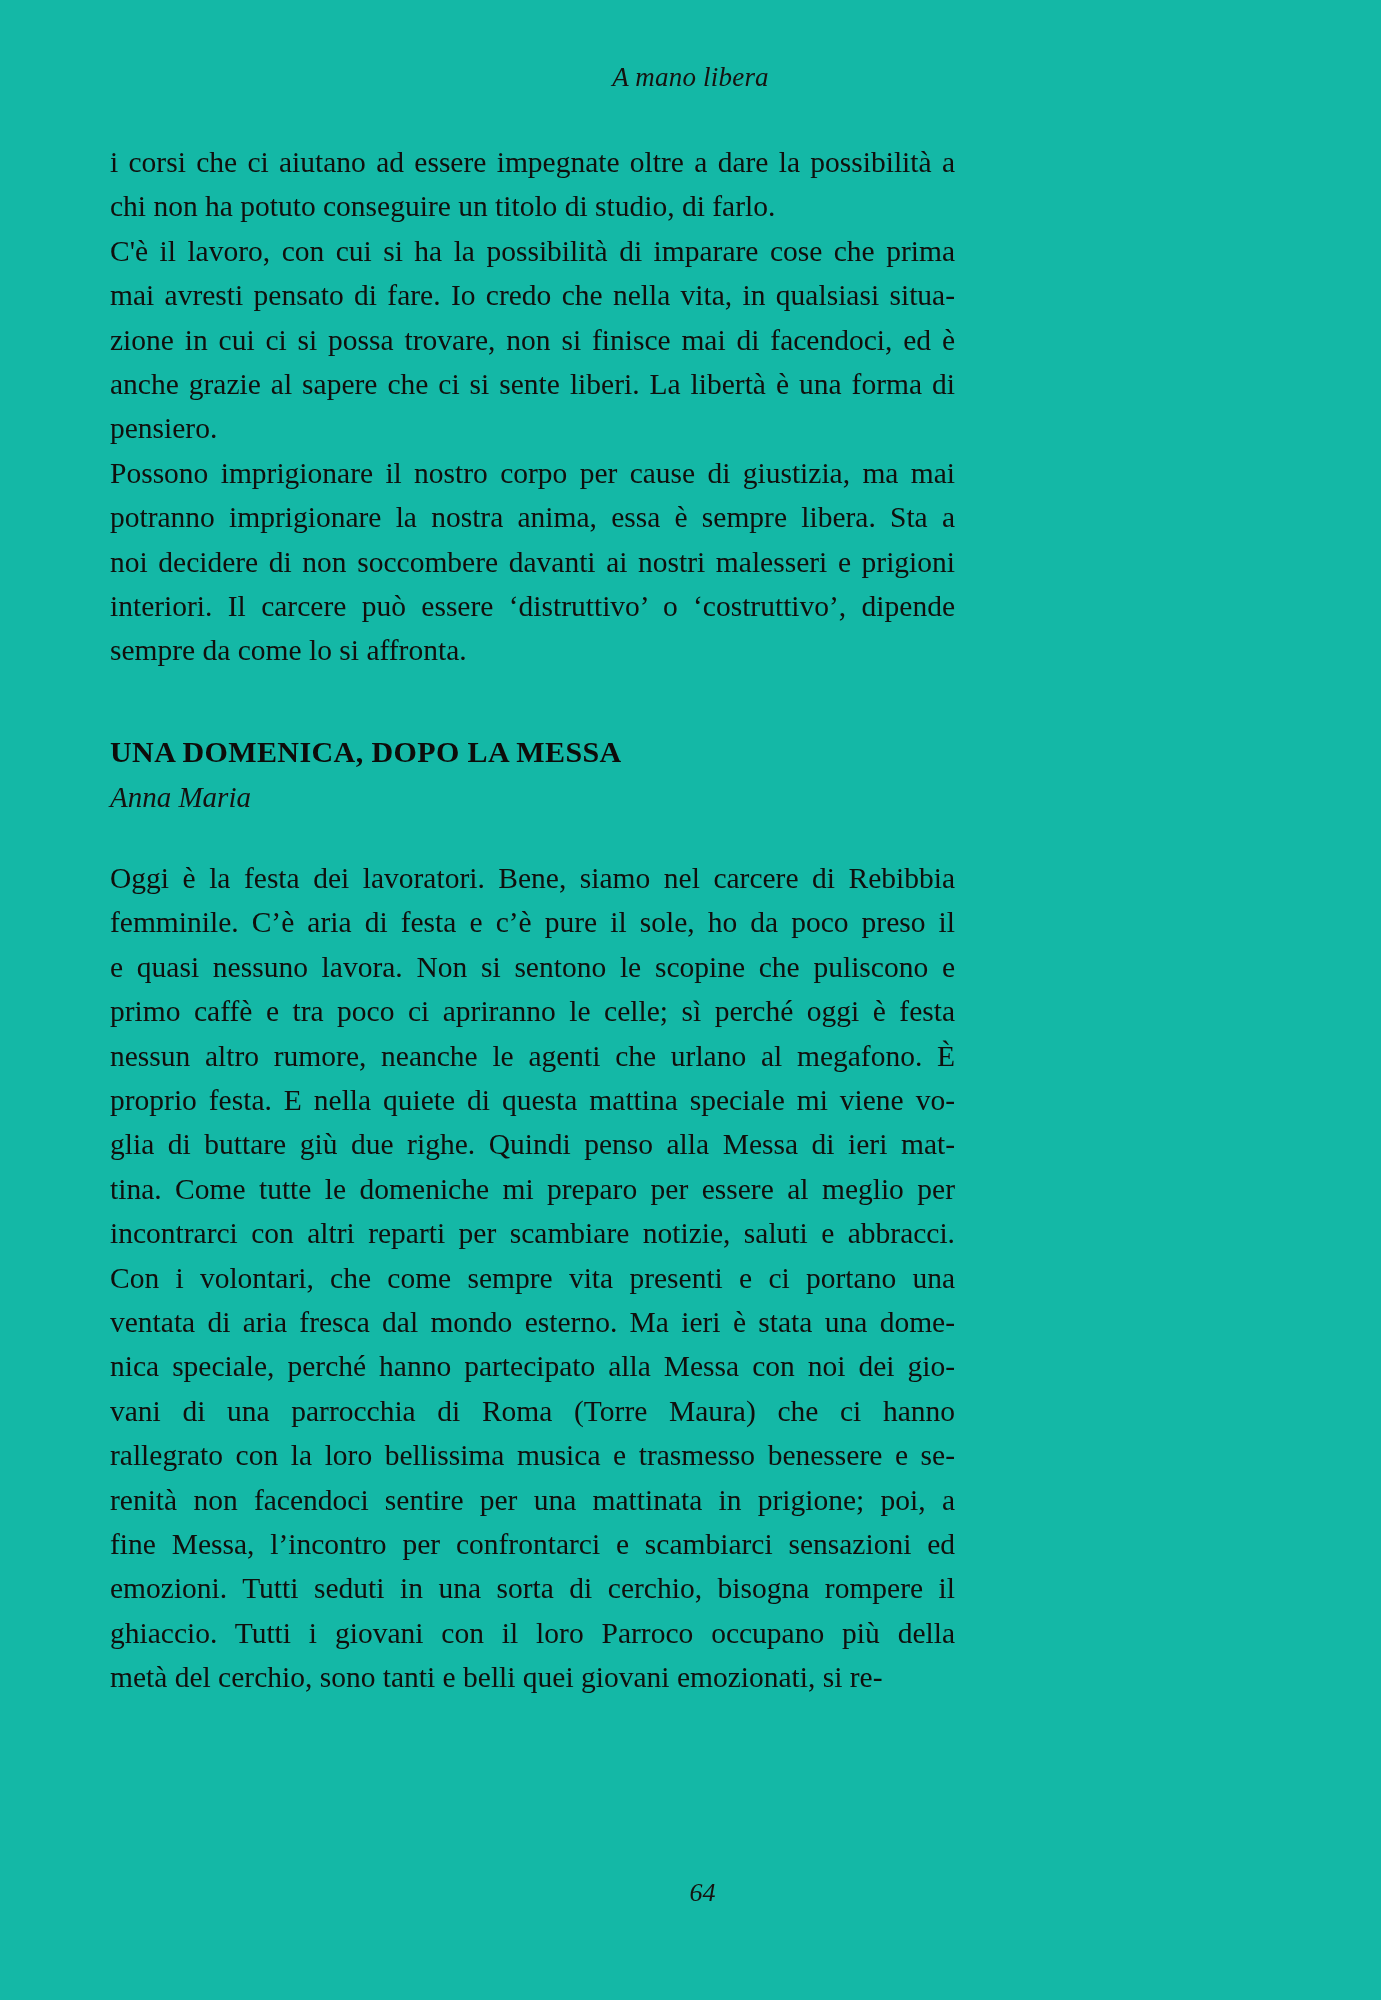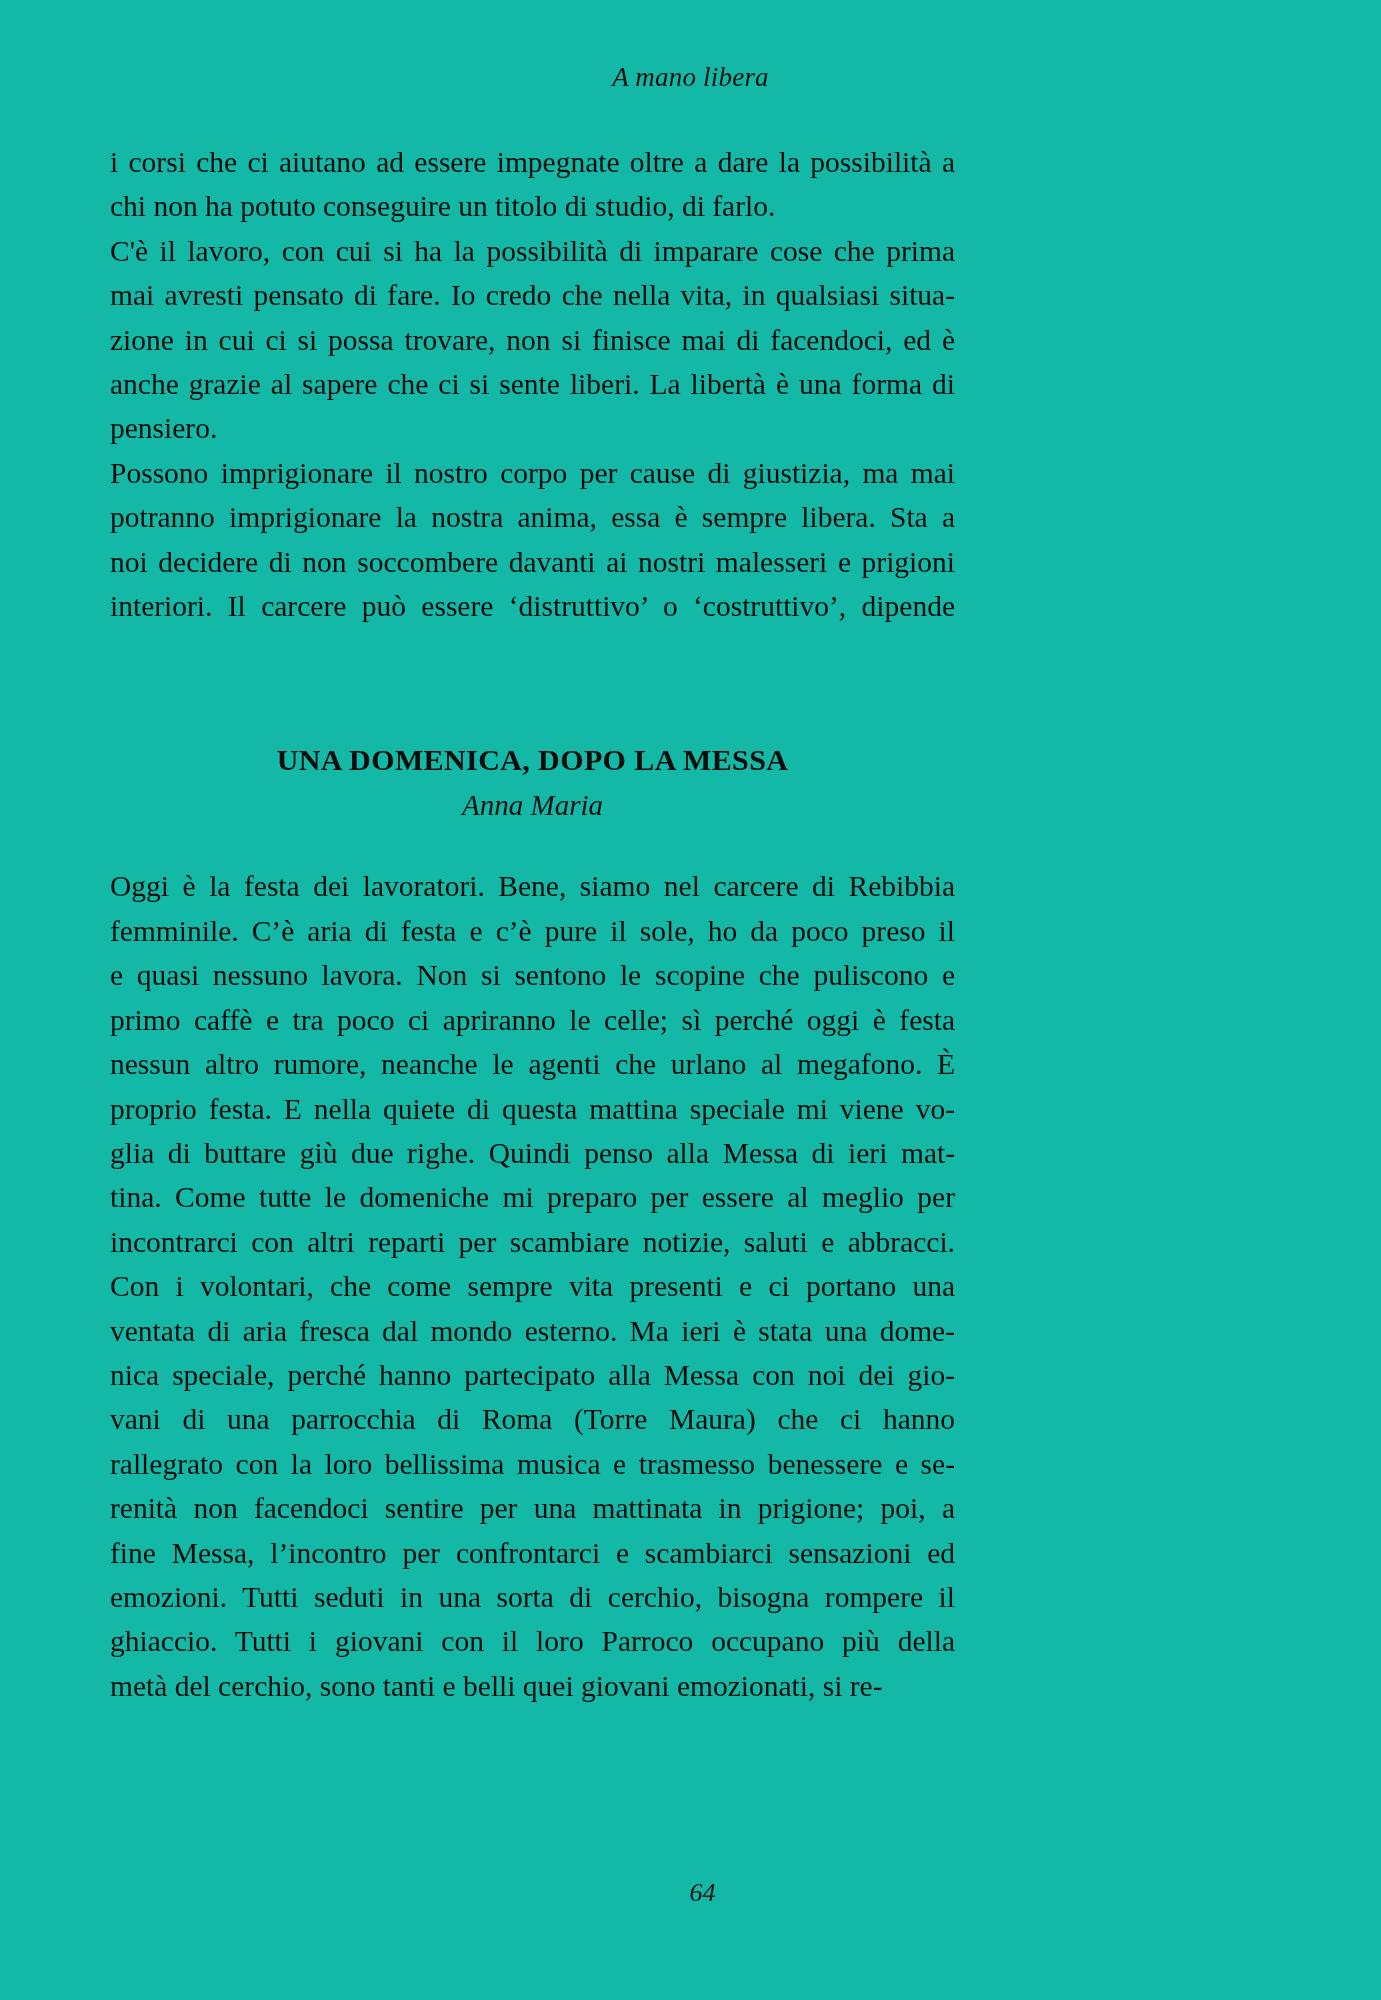--- a/index.html
+++ b/index.html
@@ -62,22 +62,22 @@
 
   
   .line.last {
     text-align: right;
     text-align-last: left;
     white-space: pre;
   }
 
   
   .section-head {
-    margin-top: 112px;
-    text-align: center;
+    margin-top: 59px;
+    text-align: left;
   }
 
   .section-title {
     display: block;
     font-weight: bold;
     font-size: 30px;
     letter-spacing: 0.4px;
     line-height: 40px;
     color: #0d0c0a;
   }
@@ -119,20 +119,21 @@
         <span class="line last">chi non ha potuto conseguire un titolo di studio, di farlo.</span>
         <span class="line just">C'è il lavoro, con cui si ha la possibilità di imparare cose che prima</span>
         <span class="line just">mai avresti pensato di fare. Io credo che nella vita, in qualsiasi situa-</span>
         <span class="line just">zione in cui ci si possa trovare, non si finisce mai di facendoci, ed è</span>
         <span class="line just">anche grazie al sapere che ci si sente liberi. La libertà è una forma di</span>
         <span class="line last">pensiero.</span>
         <span class="line just">Possono imprigionare il nostro corpo per cause di giustizia, ma mai</span>
         <span class="line just">potranno imprigionare la nostra anima, essa è sempre libera. Sta a</span>
         <span class="line just">noi decidere di non soccombere davanti ai nostri malesseri e prigioni</span>
         <span class="line just">interiori. Il carcere può essere ‘distruttivo’ o ‘costruttivo’, dipende</span>
+        <span class="line last">sempre da come lo si affronta.</span>
       </div>
 
     <div class="section-head">
       <span class="section-title">UNA DOMENICA, DOPO LA MESSA</span>
       <span class="section-byline">Anna Maria</span>
     </div>
 
     <div class="after-head"></div>
 
     <div class="block" id="block-two">

